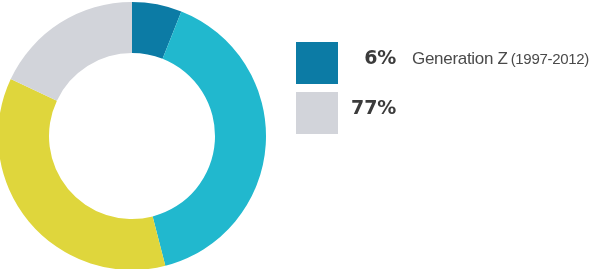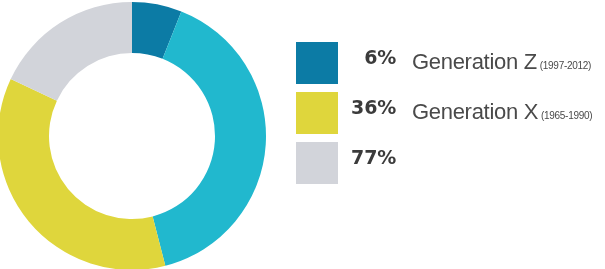--- a/index.html
+++ b/index.html
@@ -69,28 +69,28 @@
   }
   .label-wrap {
     position: absolute;
     left: 116px;
     top: 7px;
     white-space: nowrap;
     color: #4a4a4a;
   }
   .gen-name {
     font-family: "Liberation Sans", sans-serif;
-    font-size: 22px;
+    font-size: 17px;
     font-weight: normal;
     color: #4a4a4a;
     letter-spacing: -0.3px;
   }
   .gen-years {
     font-family: "Liberation Sans", sans-serif;
-    font-size: 10px;
+    font-size: 15px;
     font-weight: normal;
     color: #4a4a4a;
     letter-spacing: -0.3px;
     margin-left: 3px;
   }
 </style>
 </head>
 <body>
 
 <div id="root">
@@ -110,27 +110,20 @@
 
     <div class="legend-row">
       <span class="swatch" style="background: rgb(12, 123, 165);"></span>
       <span class="pct">6%</span>
       <span class="label-wrap">
         <span class="gen-name">Generation Z</span><span class="gen-years">(1997-2012)</span>
       </span>
     </div>
 
 
-    <div class="legend-row">
-      <span class="swatch" style="background: rgb(223, 214, 60);"></span>
-      <span class="pct">36%</span>
-      <span class="label-wrap">
-        <span class="gen-name">Generation X</span><span class="gen-years">(1965-1990)</span>
-      </span>
-    </div>
 
     <div class="legend-row">
       <span class="swatch" style="background: rgb(210, 212, 218);"></span>
       <span class="pct">77%</span>
     </div>
 
   </div>
 </div>
 
 </body></html>

